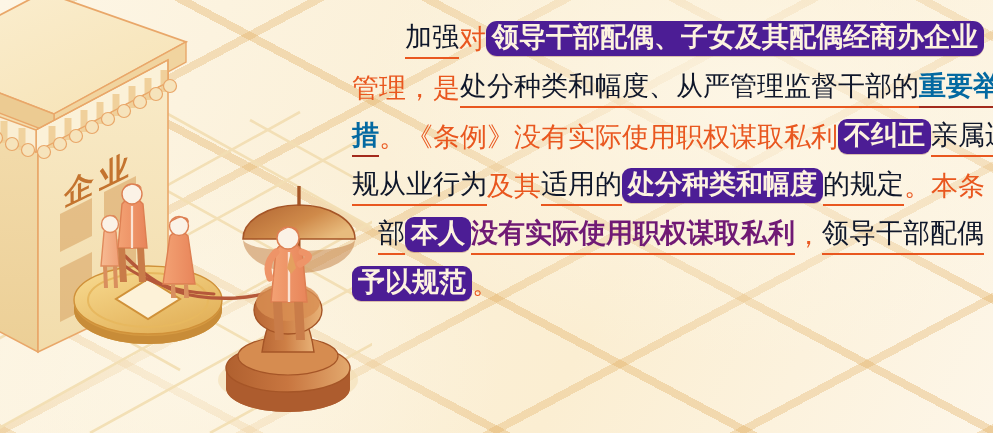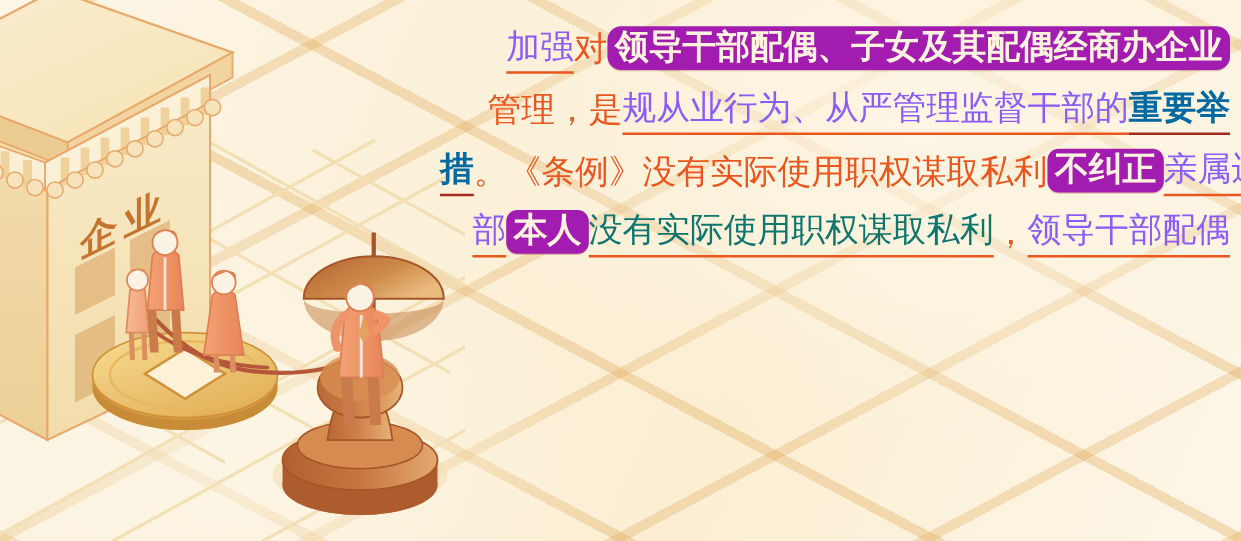--- a/index.html
+++ b/index.html
@@ -66,28 +66,28 @@
     letter-spacing:0px;
   }
   .seg{
     display:inline-block;
     vertical-align:middle;
     line-height:normal;
   }
   
   .o{ color:#e9571f; }
   
-  .ou{ color:#8b5cf6; border-bottom:2.5px solid #e9571f; padding-bottom:2px;text-align:center;}
+  .ou{ color:#0f172a; border-bottom:2.5px solid #e9571f; padding-bottom:2px;text-align:center;}
   .dbku{ color:#0369a1; font-weight:bold; font-family:"Liberation Sans","DejaVu Sans",sans-serif;
          border-bottom:2.5px solid #a32a1c; padding-bottom:2px;}
-  .obu{ color:#0f766e; font-weight:normal; font-family:"Liberation Sans","DejaVu Sans",sans-serif;
+  .obu{ color:#701a75; font-weight:bold; font-family:"Liberation Sans","DejaVu Sans",sans-serif;
         border-bottom:2.5px solid #e9571f; padding-bottom:2px;}
   
   .hl{
-    background:#a21caf;
+    background:#4c1d95;
     color:#fdf3df;
     font-weight:bold;
     font-family:"Liberation Sans","DejaVu Sans",sans-serif;
     border-radius:9px;
     padding:3px 6px 5px 6px;
     line-height:1;
     display:inline-block;
     vertical-align:middle;
     box-shadow:0 1px 0 rgba(120,30,20,0.25);
   }
@@ -298,30 +298,36 @@
     </g>
   </svg>
 
   <div id="textblock">
 
     <div class="tline">
       <span class="seg ou">加强</span><span class="seg o">对</span><span class="seg hl tall">领导干部配偶、子女及其配偶经商办企业</span>
     </div>
 
     <div class="tline">
-      <span class="seg o">管理，是</span><span class="seg ou">规从业行为、从严管理监督干部的</span><span class="seg dbku">重要举</span>
+      <span class="seg o">管理，是</span><span class="seg ou">处分种类和幅度、从严管理监督干部的</span><span class="seg dbku">重要举</span>
     </div>
 
     <div class="tline">
       <span class="seg dbku">措</span><span class="seg o">。《条例》没有实际使用职权谋取私利</span><span class="seg hl">不纠正</span><span class="seg ou">亲属违</span>
     </div>
 
+    <div class="tline">
+      <span class="seg ou">规从业行为</span><span class="seg o">及其</span><span class="seg ou">适用的</span><span class="seg hl">处分种类和幅度</span><span class="seg ou">的规定</span><span class="seg o">。本条</span>
+    </div>
 
 
     <div class="tline">
       <span class="seg ou">部</span><span class="seg hl">本人</span><span class="seg obu">没有实际使用职权谋取私利</span><span class="seg o">，</span><span class="seg ou">领导干部配偶</span>
     </div>
 
 
+    <div class="tline" style="text-align:left;">
+      <span class="seg hl">予以规范</span><span class="seg o">。</span>
+    </div>
 
   </div>
 
 </div>
 
 </body></html>

